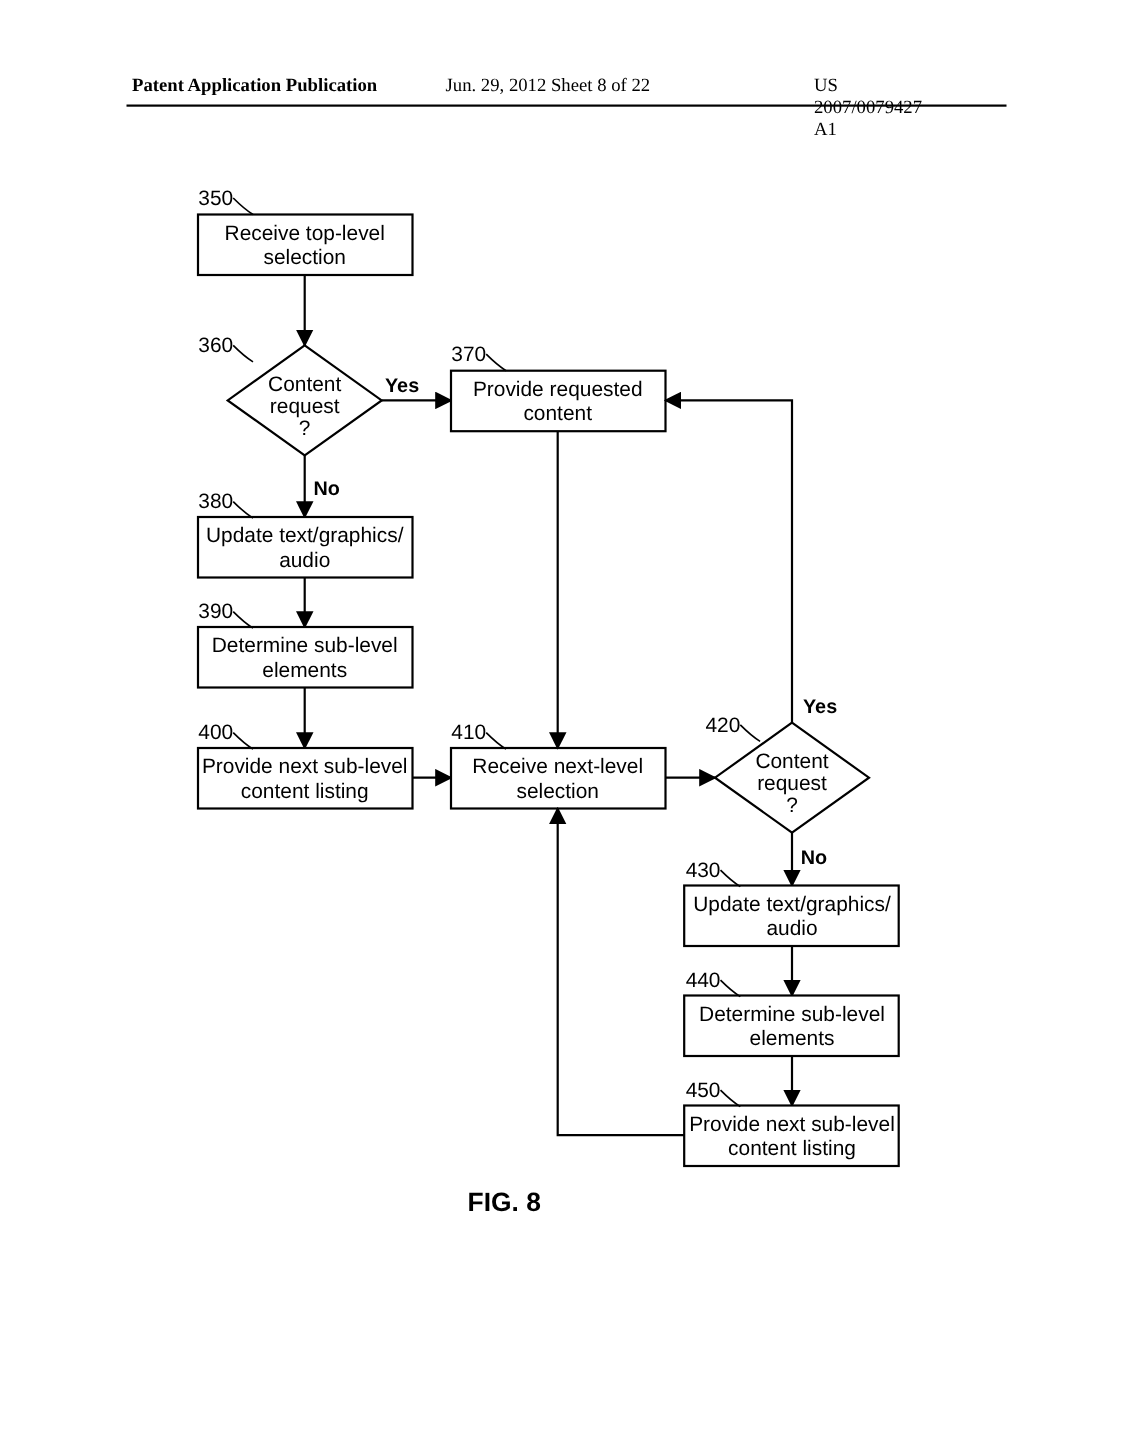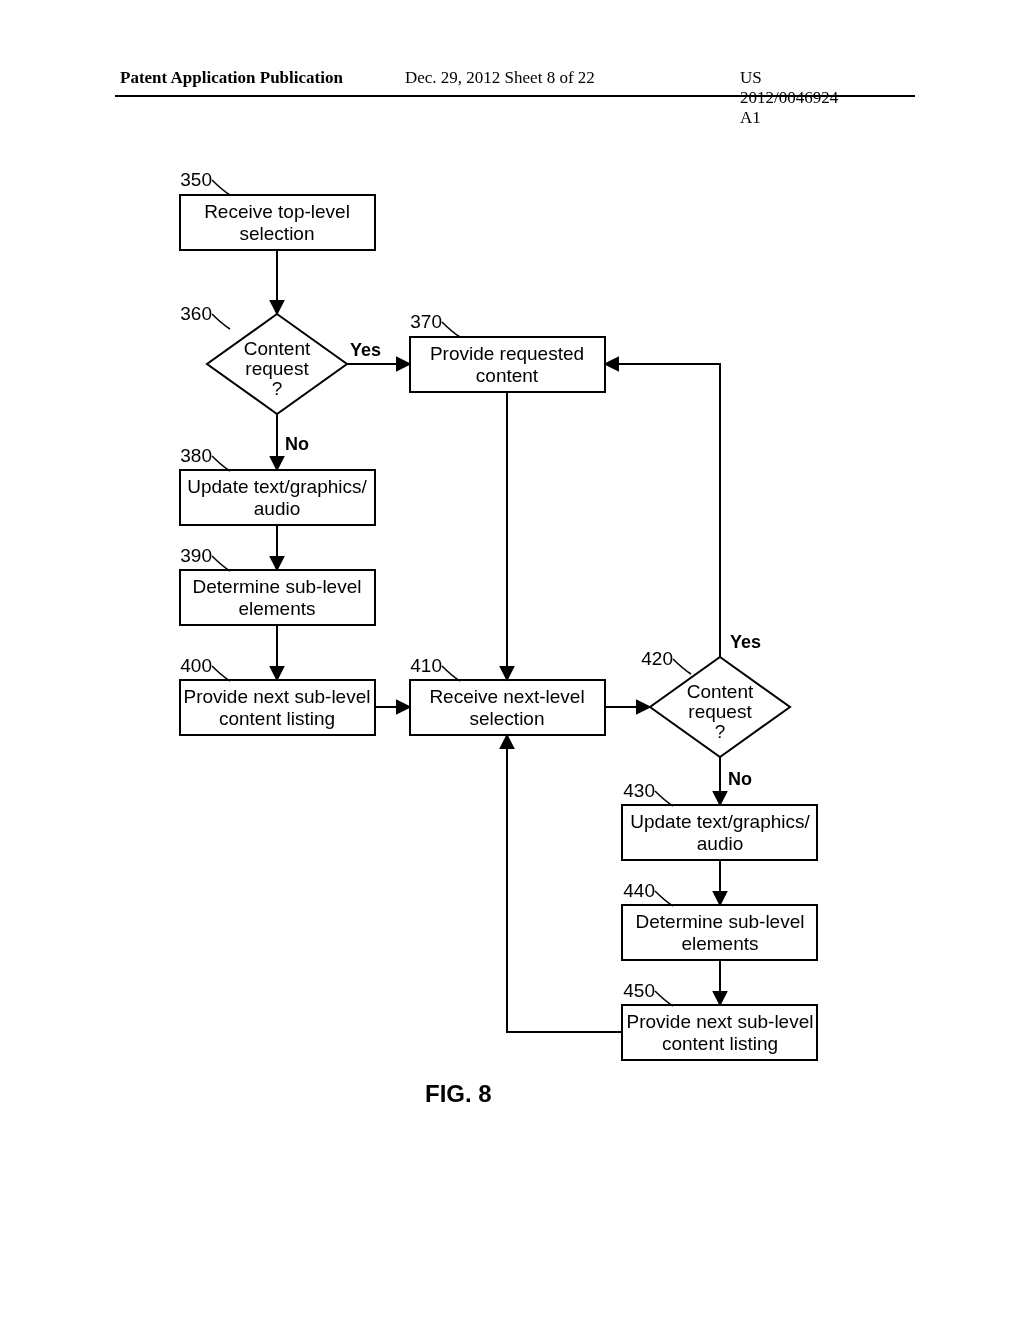--- a/index.html
+++ b/index.html
@@ -68,22 +68,22 @@
     font-family: Arial, Helvetica, sans-serif;
     font-size: 18px;
     font-weight: bold;
   }
 </style>
 </head>
 <body>
 
 <div class="header">
   <span class="left">Patent Application Publication</span>
-  <span class="center">Dec. 29, 2012  Sheet 8 of 22</span>
-  <span class="right">US 2012/0046924 A1</span>
+  <span class="center">Jun. 29, 2012  Sheet 8 of 22</span>
+  <span class="right">US 2007/0079427 A1</span>
 </div>
 <div class="hr"></div>
 
 <svg width="1024" height="1320">
   <defs>
     <marker id="arrow" viewBox="0 0 10 10" refX="9" refY="5" markerWidth="8" markerHeight="8" orient="auto-start-reverse">
       <path d="M 0 0 L 10 5 L 0 10 z" fill="#000"></path>
     </marker>
   </defs>
 

